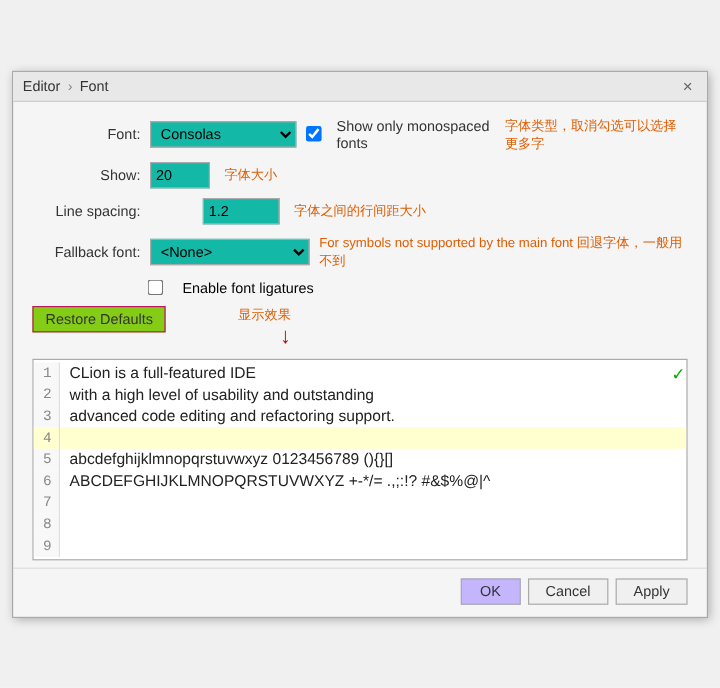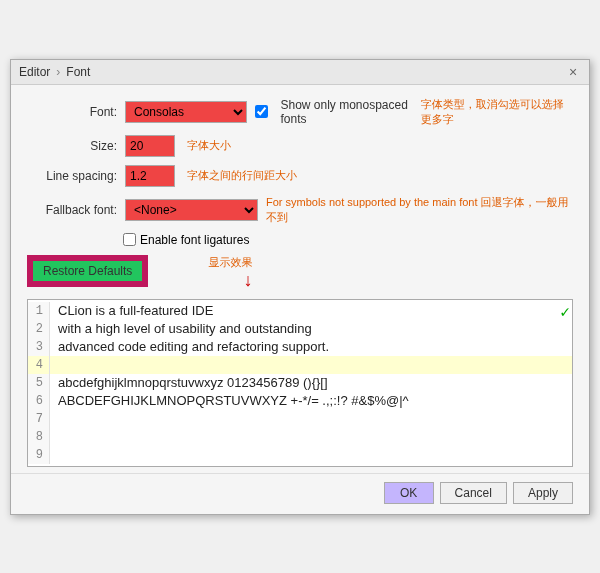--- a/index.html
+++ b/index.html
@@ -65,33 +65,34 @@
     .form-label {
       width: 90px;
       text-align: right;
       color: #333;
       font-size: 12px;
       flex-shrink: 0;
     }
     .form-input {
       height: 22px;
       border: 1px solid #aaa;
-      background: #ef4444;
+      background: #14b8a6;
       padding: 0 4px;
       font-size: 12px;
       outline: none;
     }
     .font-select {
       width: 140px;
     }
     .size-input {
       width: 50px;
     }
     .spacing-input {
-      width: 50px;
+      width: 64px;
+      margin-left: 44px;
     }
     .fallback-select {
       width: 140px;
     }
     .hint-text {
       color: #e05c00;
       font-size: 11px;
       margin-left: 4px;
     }
     .show-mono-label {
@@ -108,22 +109,22 @@
     .fallback-hint {
       color: #e05c00;
       font-size: 11px;
     }
     .ligatures-row {
       display: flex;
       align-items: center;
       gap: 6px;
     }
     .restore-btn {
-      border: 6px solid #be185d;
-      background: #22c55e;
+      border: 1px solid #be185d;
+      background: #84cc16;
       padding: 3px 10px;
       font-size: 12px;
       cursor: pointer;
       color: #333;
     }
     .preview-arrow {
       color: #cc0000;
       font-size: 18px;
       display: inline-block;
     }
@@ -256,42 +257,42 @@
         <option>Consolas</option>
       </select>
       <label class="show-mono-label">
         <input type="checkbox" checked="" style="">
         <span>Show only monospaced fonts</span>
       </label>
       <span class="mono-hint">字体类型，取消勾选可以选择更多字</span>
     </div>
 
     <div class="form-row">
-      <span class="form-label">Size:</span>
+      <span class="form-label">Show:</span>
       <input type="text" class="size-input form-input" value="20" style="">
       <span class="hint-text">字体大小</span>
     </div>
 
     <div class="form-row">
       <span class="form-label">Line spacing:</span>
       <input type="text" class="spacing-input form-input" value="1.2" style="">
       <span class="hint-text">字体之间的行间距大小</span>
     </div>
 
     <div class="form-row">
       <span class="form-label">Fallback font:</span>
       <select class="fallback-select form-input">
         <option>&lt;None&gt;</option>
       </select>
       <span class="fallback-hint">For symbols not supported by the main font 回退字体，一般用不到</span>
     </div>
 
     <div class="ligatures-row">
       <span style="width:90px; display:inline-block;"></span>
-      <label style="display:flex;align-items:center;gap:4px;">
+      <label style="display:flex;align-items:center;gap:16px;">
         <input type="checkbox" style="">
         <span>Enable font ligatures</span>
       </label>
     </div>
 
     <div class="restore-row">
       <button class="restore-btn">Restore Defaults</button>
       <div class="arrow-label-wrapper">
         <span class="preview-label">显示效果</span>
         <span class="preview-arrow">↓</span>

